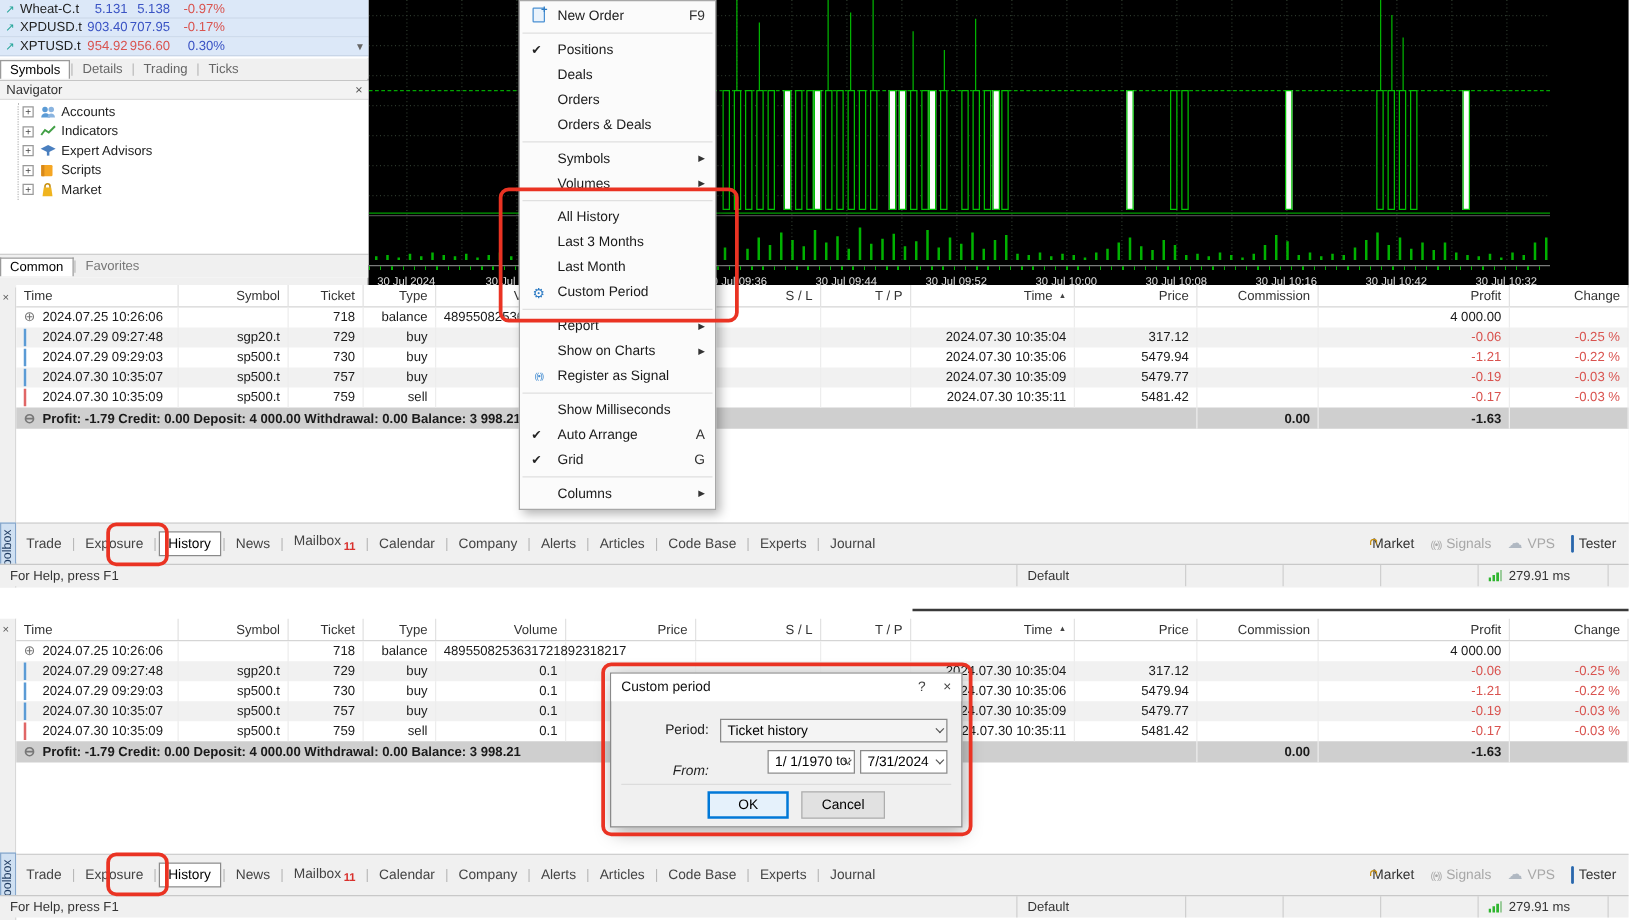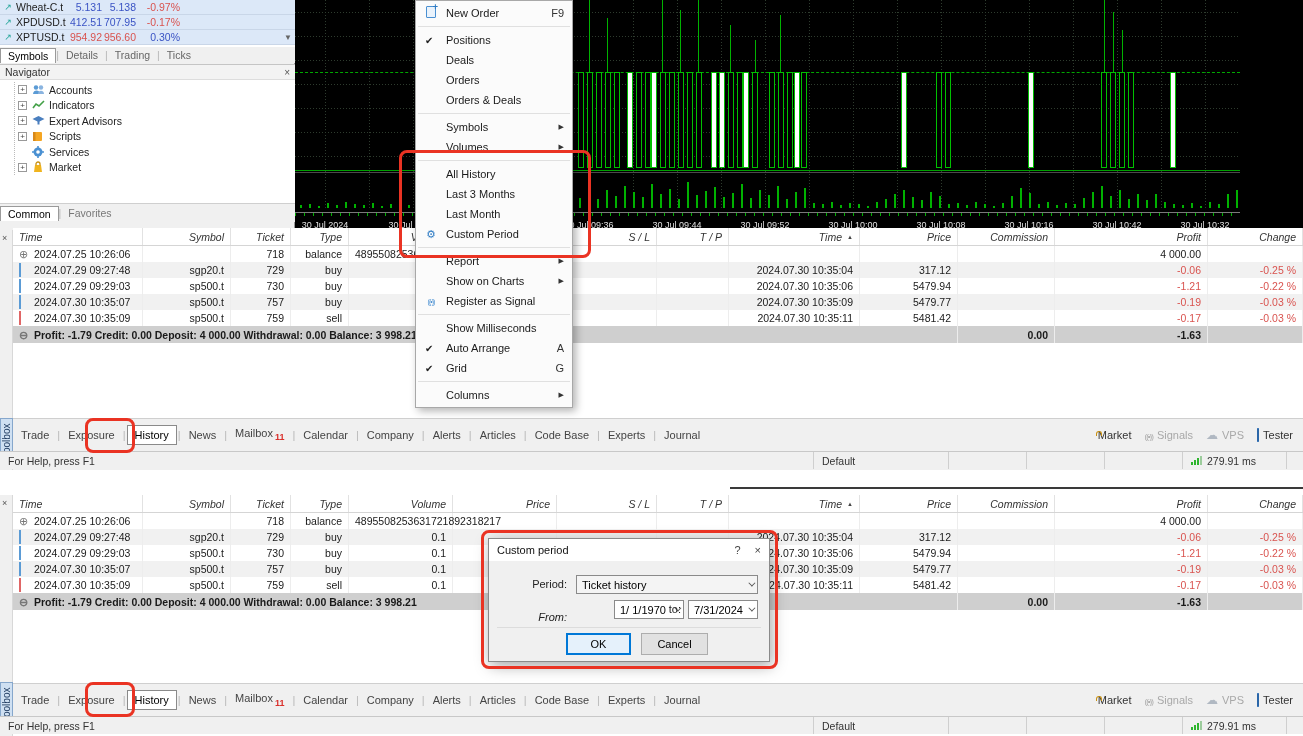--- a/index.html
+++ b/index.html
@@ -55,21 +55,21 @@
   .plabel::before { content:""; display:inline-block; width:4px; height:1px; background:#bbb; vertical-align:middle; margin-right:2px; }
   .plabel.cur { background:#bfbfbf; color:#000; padding:1px 3px 1px 1px; left:0; }
 
   
   .strip { position:absolute; left:0; width:13px; background:#f0f0f0; border-right:1px solid #d8d8d8; }
   .strip .x { position:absolute; top:3px; left:2px; font-size:9px; color:#555; }
   .vtab { position:absolute; left:0; width:13px; height:46px; background:#cfe0f2; border:1px solid #86a7cc;
       writing-mode:vertical-rl; transform:rotate(180deg); font-size:10px; color:#1e3a5f; text-align:center; line-height:11px; }
   .htable { position:absolute; background:#fff; font-size:10.5px; color:#1a1a1a; }
   .hrow { display:flex; height:16px; align-items:center; }
-  .hrow.header { height:18px; color:#333; border-bottom:1px solid #d5d5d5;font-style:italic; }
+  .hrow.header { height:18px; color:#333; border-bottom:1px solid #d5d5d5; }
   .hrow.stripe { background:#f1f1f1; }
   .hrow.summary { background:#cfcfcf; font-weight:bold; height:17px; }
   .hc { padding:0 6px; white-space:nowrap; overflow:hidden; text-align:right; border-right:1px solid #ededed; height:100%; display:flex; align-items:center; justify-content:flex-end; }
   .hc.l { justify-content:flex-start; text-align:left; }
   .hc.ovf { overflow:visible; }
   .hrow.header .hc { border-right:1px solid #e2e2e2; }
   .ticon { width:11px; height:12px; margin-right:4px; flex:none; }
   .deal-box { width:9px; height:11px; border:1px solid #5b9bd5; background:#fff; position:relative; }
   .deal-box::after { content:""; position:absolute; left:1px; right:1px; top:3px; height:5px;
       background-image:linear-gradient(#9bbede 1px, transparent 1px); background-size:100% 2px; }
@@ -141,21 +141,21 @@
           <div class="sym-row">
             <span class="arr">↗</span>
             <span class="nm">Wheat-C.t</span>
             <span class="v blue">5.131</span>
             <span class="v blue">5.138</span>
             <span class="ch red">-0.97%</span>
           </div>
           <div class="sym-row">
             <span class="arr">↗</span>
             <span class="nm">XPDUSD.t</span>
-            <span class="v blue">412.51</span>
+            <span class="v blue">903.40</span>
             <span class="v blue">707.95</span>
             <span class="ch red">-0.17%</span>
           </div>
           <div class="sym-row">
             <span class="arr">↗</span>
             <span class="nm">XPTUSD.t</span>
             <span class="v red">954.92</span>
             <span class="v red">956.60</span>
             <span class="ch blue">0.30%</span>
           </div>
@@ -210,36 +210,20 @@
               </div>
               <div class="nav-item">
                 <span class="expand">+</span>
                 <span class="nicon">
                   <svg width="12" height="11">
                     <rect x="1" y="1" width="9" height="9" rx="1" fill="#f5a623"></rect>
                     <rect x="1" y="1" width="2.5" height="9" fill="#d8891a"></rect>
                   </svg>
                 </span>
                 <span>Scripts</span>
-              </div>
-              <div class="nav-item">
-                <span class="spacer"></span>
-                <span class="nicon">
-                  <svg width="12" height="12">
-                    <circle cx="6" cy="6" r="4.5" fill="#4a90d2"></circle>
-                    <circle cx="6" cy="6" r="1.8" fill="#fff"></circle>
-                    <g stroke="#4a90d2" stroke-width="1.6">
-                      <line x1="6" y1="0" x2="6" y2="2"></line>
-                      <line x1="6" y1="10" x2="6" y2="12"></line>
-                      <line x1="0" y1="6" x2="2" y2="6"></line>
-                      <line x1="10" y1="6" x2="12" y2="6"></line>
-                    </g>
-                  </svg>
-                </span>
-                <span>Services</span>
               </div>
               <div class="nav-item">
                 <span class="expand">+</span>
                 <span class="nicon">
                   <svg width="12" height="12">
                     <path d="M3 4h6l1 7H2z" fill="#f0b41e"></path>
                     <path d="M4 4.2V3a2 2 0 014 0v1.2" stroke="#c89010" stroke-width="1.3" fill="none"></path>
                   </svg>
                 </span>
                 <span>Market</span>

